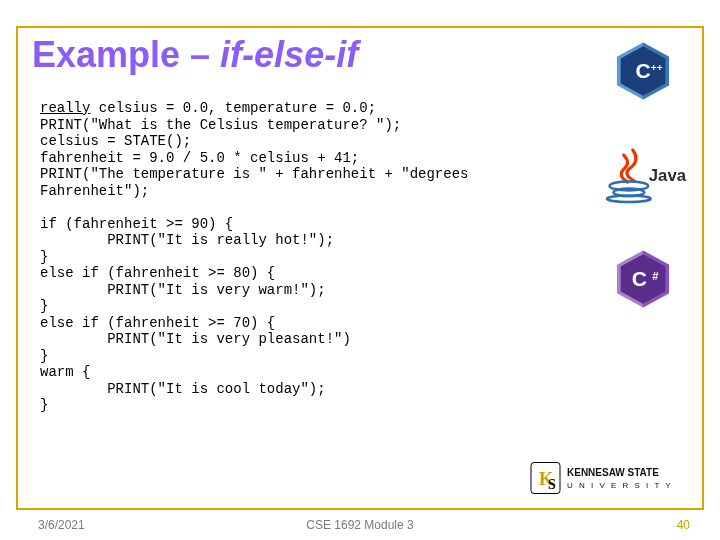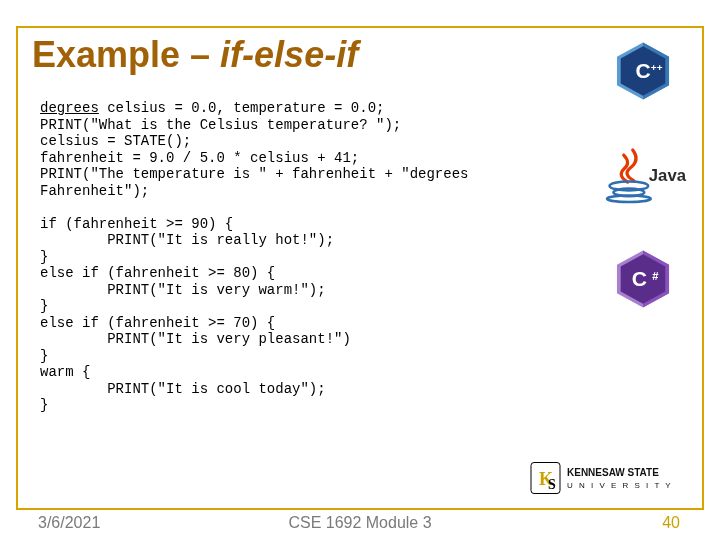--- a/index.html
+++ b/index.html
@@ -20,21 +20,21 @@
     bottom: 30px;
     border: 2px solid #d9a300;
     background: #fff;
   }
   .title {
     position: absolute;
     top: 34px;
     left: 32px;
     font-size: 36px;
     font-weight: 700;
-    color: #a16207;
+    color: #8b5cf6;
     font-family: Arial, sans-serif;
   }
   .title .italic-part { font-style: italic; }
   .code {
     position: absolute;
     top: 100px;
     left: 40px;
     width: 520px;
     font-family: "Courier New", monospace;
     font-size: 14px;
@@ -71,37 +71,37 @@
     bottom: 36px;
     width: 170px;
     height: 52px;
   }
   .footer {
     position: absolute;
     bottom: 6px;
     left: 0;
     right: 0;
     height: 18px;
-    font-size: 16px;
+    font-size: 12px;
     color: #7a7a7a;
   }
   .footer .date { position: absolute; left: 38px; bottom: 2px; }
   .footer .mid  { position: absolute; left: 50%; transform: translateX(-50%); bottom: 2px; }
-  .footer .num  { position: absolute; right: 40px; bottom: 2px; color: #c9a400; }
+  .footer .num  { position: absolute; right: 30px; bottom: 2px; color: #c9a400; }
 </style>
 </head>
 <body>
 
 <div class="outer-frame"></div>
 
 <div class="title">
   <span>Example – </span><span class="italic-part">if-else-if</span>
 </div>
 
-<div class="code"><span class="u">degrees</span><span> celsius = 0.0, temperature = 0.0;</span>
+<div class="code"><span class="u">really</span><span> celsius = 0.0, temperature = 0.0;</span>
 <span>PRINT("What is the Celsius temperature? ");</span>
 <span>celsius = STATE();</span>
 <span>fahrenheit = 9.0 / 5.0 * celsius + 41;</span>
 <span>PRINT("The temperature is " + fahrenheit + "degrees</span>
 <span>Fahrenheit");</span>
 <span></span>
 <span>if (fahrenheit &gt;= 90) {</span>
 <span>        PRINT("It is really hot!");</span>
 <span>}</span>
 <span>else if (fahrenheit &gt;= 80) {</span>

